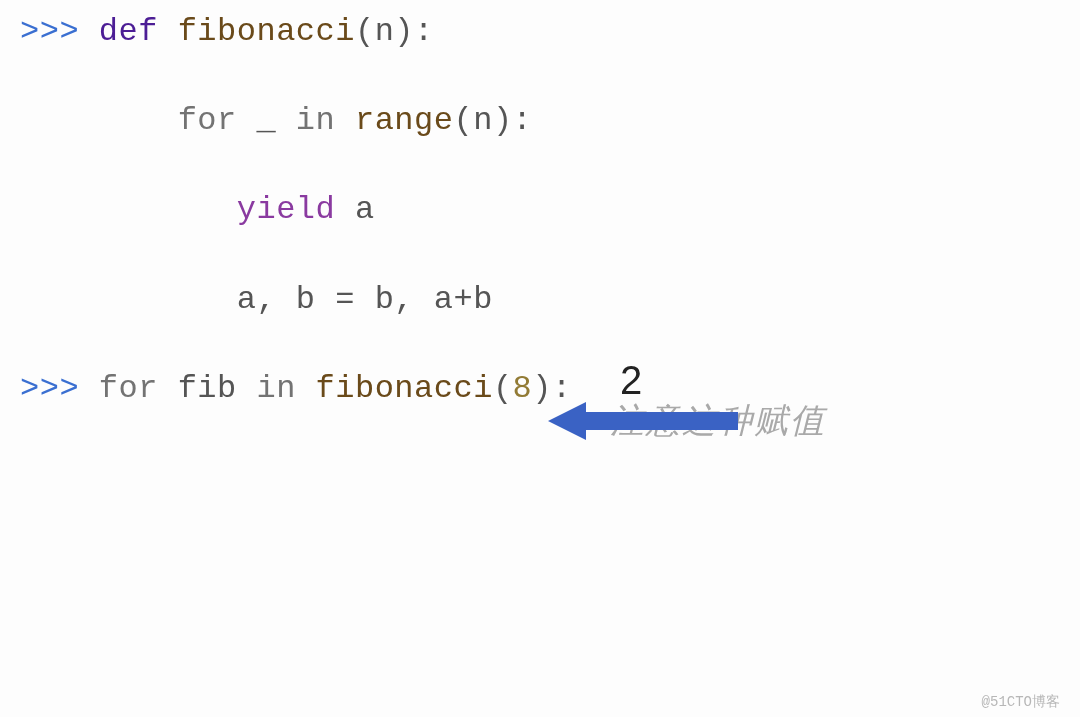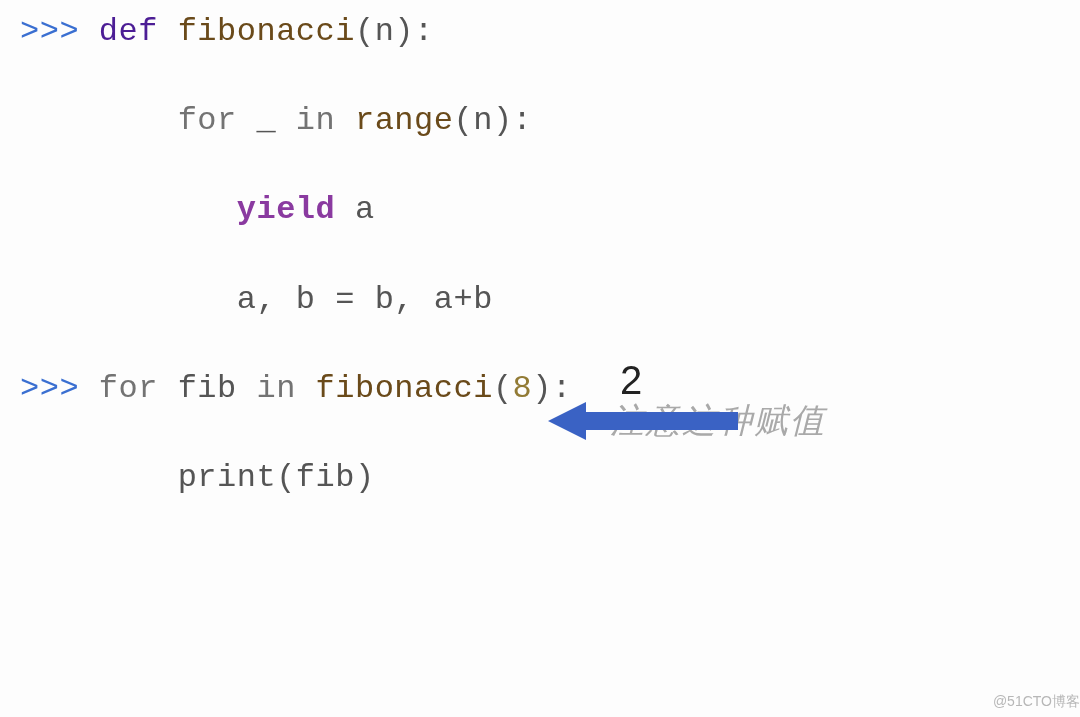--- a/index.html
+++ b/index.html
@@ -20,21 +20,21 @@
     letter-spacing: 0.5px;
     color: #555;
   }
   .line {
     white-space: pre;
     margin-bottom: 46px;
   }
   .prompt { color: #3a6fd1; }
   .kw-def { color: #4c1d95; }     
   .kw-for { color: #737373; }     
-  .kw-yield { color: #8a3aa0; font-weight: bold; }
+  .kw-yield { color: #8a3aa0; }
   .fn-name { color: #6a4a1a; text-align: right; }
   .num { color: #927b35; }
   .ident { color: #555; }
 
   
   .annotation-2 {
     position: absolute;
     font-family: Arial, sans-serif;
     font-size: 40px;
     color: #222;
@@ -45,44 +45,44 @@
   .watermark-text {
     position: absolute;
     font-family: "SimHei", "Microsoft YaHei", sans-serif;
     font-size: 34px;
     color: #a9a9a9;
     font-style: italic;
     letter-spacing: 2px;
   }
   .footer-mark {
     position: absolute;
-    right: 0;
+    right: 20px;
     bottom: 6px;
-    font-family: Liberation Sans, sans-serif;
+    font-family: Liberation Mono, monospace;
     font-size: 14px;
     color: #b7b7b7;
   }
 </style>
 </head>
 <body>
 
 <div class="code-area">
 
   <div class="line"><span class="prompt">&gt;&gt;&gt; </span><span class="kw-def">def</span><span class="ident"> </span><span class="fn-name">fibonacci</span><span class="ident">(n):</span></div>
 
 
   <div class="line"><span class="ident">        </span><span class="kw-for">for</span><span class="ident"> _ </span><span class="kw-for">in</span><span class="ident"> </span><span class="fn-name">range</span><span class="ident">(n):</span></div>
 
   <div class="line"><span class="ident">           </span><span class="kw-yield">yield</span><span class="ident"> </span><span class="ident">a</span></div>
 
   <div class="line" style=""><span class="ident">           </span><span class="ident">a, b = b, a+b</span></div>
 
   <div class="line"><span class="prompt">&gt;&gt;&gt; </span><span class="kw-for">for</span><span class="ident"> </span><span class="ident">fib</span><span class="ident"> </span><span class="kw-for">in</span><span class="ident"> </span><span class="fn-name">fibonacci</span><span class="ident">(</span><span class="num">8</span><span class="ident">):</span></div>
 
-  <div class="line" style="margin-bottom:0;"><span class="ident">        </span><span class="ident">print(fib)</span></div>
+  <div class="line" style="margin-bottom:0;"><span class="ident">        </span></div>
 
 </div>
 
 <div class="annotation-2" style="left:620px; top:358px;">2</div>
 
 <div class="watermark-text" style="left:610px; top:398px;">注意这种赋值</div>
 
 <svg class="arrow" style="left:548px; top:398px;" width="195" height="46" viewBox="0 0 195 46">
   <polygon points="0,23 38,4 38,14 190,14 190,32 38,32 38,42" fill="#3a62c4"></polygon>
 </svg>

